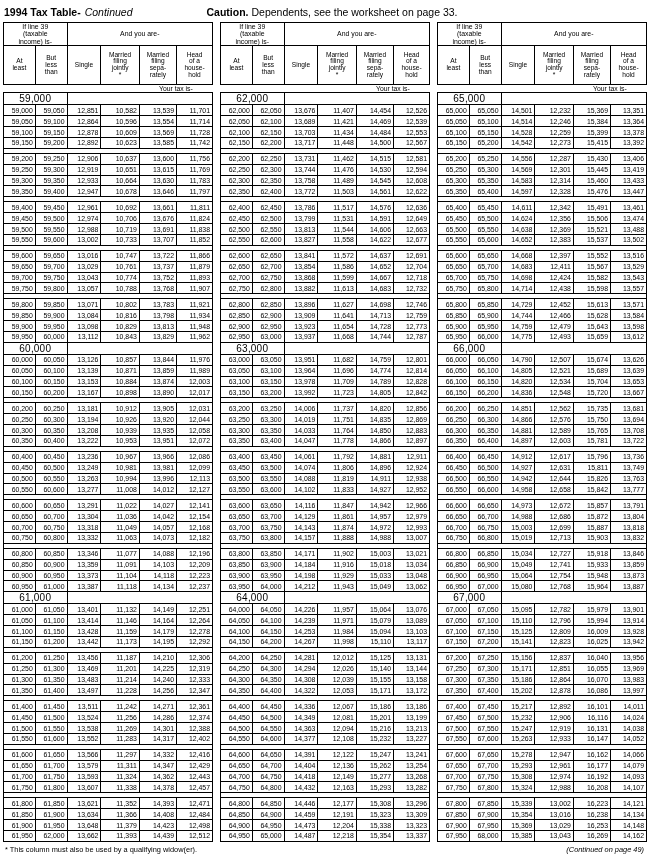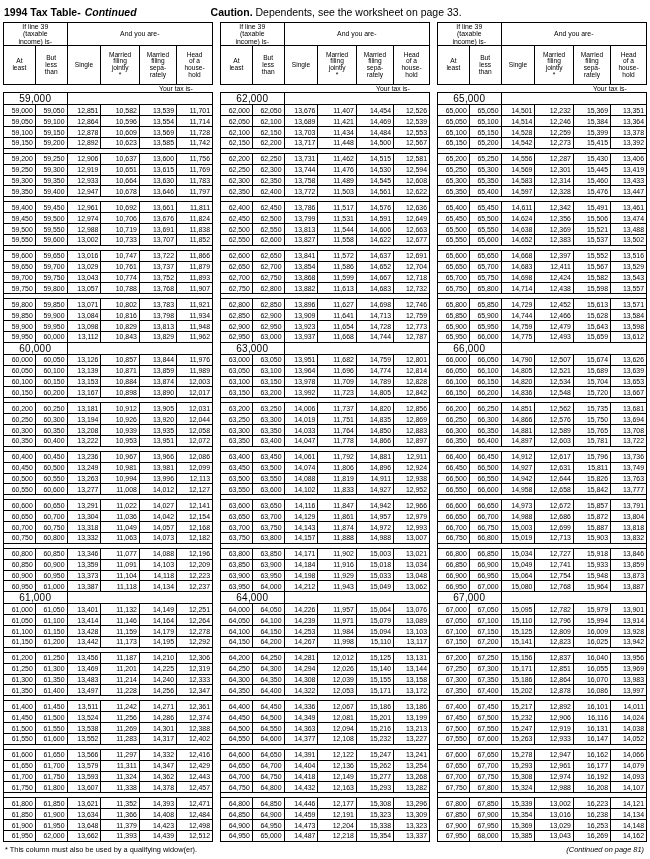--- a/index.html
+++ b/index.html
@@ -9,21 +9,21 @@
     color:#000;
     -webkit-font-smoothing:none;
   }
   .page{position:relative;width:650px;height:859px;padding:0;box-sizing:border-box;}
 
   .title-row{
     display:flex;align-items:baseline;gap:4px;
     font-size:10.5px;font-weight:bold;
     padding:6px 0 4px 4px;
   }
-  .title-row .ital{font-style:italic;font-weight:bold;}
+  .title-row .ital{font-style:italic;font-weight:normal;}
   .title-row .caution{margin-left:22px;padding-left:48px;}
   .title-row .caution .norm{font-weight:normal;}
 
   .tbl-wrap{display:flex;gap:0;padding:0 3px;}
   .col-block{flex:1;}
 
   table.tx{
     border-collapse:collapse;
     width:100%;
     font-size:6.6px;
@@ -1770,16 +1770,16 @@
               <td class="b">16,269</td>
               <td class="b">14,162</td>
             </tr>
           </tbody>
         </table>
       </div>
     </div>
 
   <div class="footer">
     <span>* This column must also be used by a qualifying widow(er).</span>
-    <span class="cont">(Continued on page 81)</span>
+    <span class="cont">(Continued on page 49)</span>
   </div>
 
 </div>
 
 </body></html>

